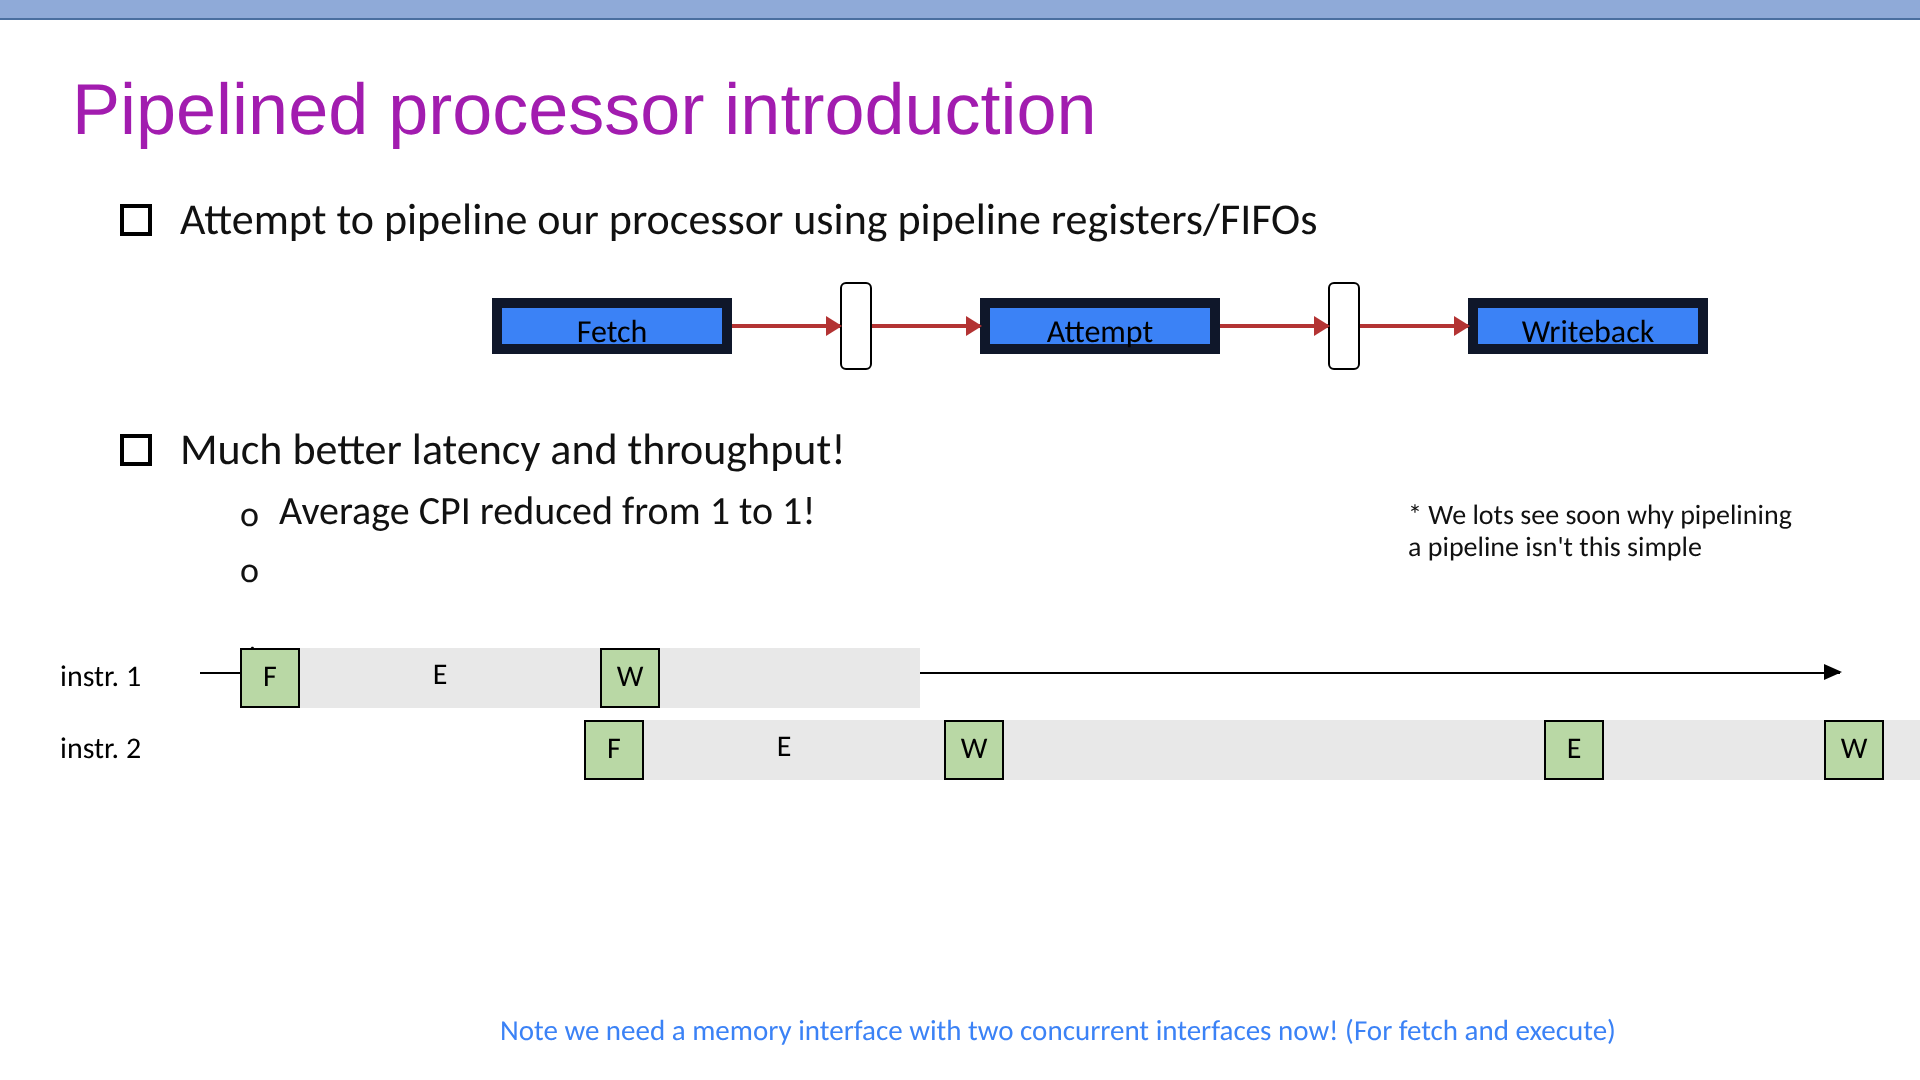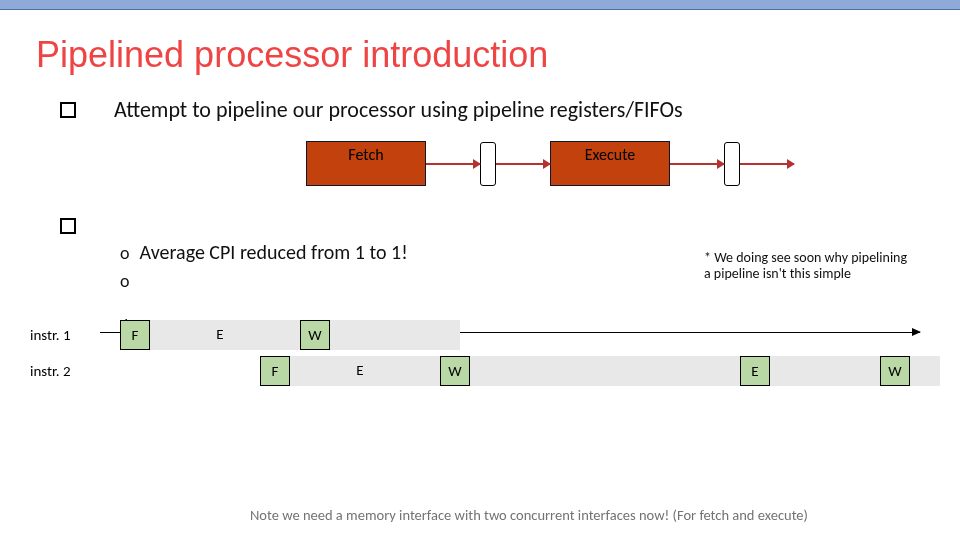--- a/index.html
+++ b/index.html
@@ -14,30 +14,29 @@
   .topbar {
     width: 100%;
     height: 10px;
     background: #8faad8;
     border-bottom: 1px solid #4a6fa0;
   }
   .title {
     font-size: 36px;
     font-weight: 400;
     padding: 24px 36px 12px 36px;
-    color: #ef4444;
+    color: #a21caf;
     font-family: Arial, sans-serif;
   }
   .bullet-row {
     display: flex;
     align-items: flex-start;
     padding: 8px 60px 4px 60px;
     font-size: 22px;
     color: #111;
-    gap: 24px;
   }
   .bullet-sq {
     width: 16px;
     height: 16px;
     border: 2px solid #000;
     margin-right: 14px;
     margin-top: 6px;
     flex-shrink: 0;
   }
   .sub-row {
@@ -66,23 +65,23 @@
   .pipe-row {
     display: flex;
     align-items: center;
     justify-content: center;
     gap: 0;
     margin: 14px 0 18px 0;
     padding-left: 140px;
   }
   .stage {
     width: 120px;
-    height: 45px;
-    background: #c2410c;
-    border: 1px solid #0f172a;
+    height: 28px;
+    background: #3b82f6;
+    border: 5px solid #0f172a;
     text-align: center;
     font-size: 16px;
     line-height: 26px;
   }
   .reg {
     width: 16px;
     height: 44px;
     background: #fff;
     border: 1px solid #000;
     border-radius: 3px;
@@ -161,53 +160,55 @@
     width: 30px;
   }
   .widebar {
     background: #e8e8e8;
   }
   .noteblock {
     position: absolute;
     left: 250px;
     bottom: 16px;
     font-size: 14.5px;
-    color: #737373;
+    color: #3b82f6;
     line-height: 1.2;
   }
 </style>
 </head>
 <body>
 
 <div class="topbar"></div>
 
 <div class="title">Pipelined processor introduction</div>
 
 <div class="bullet-row">
   <div class="bullet-sq"></div>
   <div>Attempt to pipeline our processor using pipeline registers/FIFOs</div>
 </div>
 
 <div class="pipe-row">
   <div class="stage">Fetch</div>
   <div class="arrow-line"></div>
   <div class="reg"></div>
   <div class="arrow-line"></div>
-  <div class="stage">Execute</div>
+  <div class="stage">Attempt</div>
   <div class="arrow-line"></div>
   <div class="reg"></div>
   <div class="arrow-line"></div>
+  <div class="stage">Writeback</div>
 </div>
 
 <div class="bullet-row">
   <div class="bullet-sq"></div>
+  <div>Much better latency and throughput!</div>
 </div>
 
 <div class="sidenote">
-  <div>* We doing see soon why pipelining</div>
+  <div>* We lots see soon why pipelining</div>
   <div>a pipeline isn't this simple</div>
 </div>
 
 <div class="sub-row">
   <div class="circ">o</div>
   <div>Average CPI reduced from 1 to 1!</div>
 </div>
 <div class="sub-row">
   <div class="circ">o</div>
 </div>
@@ -219,21 +220,21 @@
   <div class="instr-row">
     <div class="instr-label">instr. 1</div>
     <div class="gantt">
       <div class="seg widebar" style="left:0; width:340px;"></div>
       <div class="seg boxcell" style="left:0;">F</div>
       <div class="seg" style="left:30px; width:140px; text-align:center;">E</div>
       <div class="seg boxcell" style="left:180px;">W</div>
     </div>
   </div>
 
-  <div class="instr-row" style="margin-top:6px;">
+  <div class="instr-row" style="margin-top:6px;gap:32px;">
     <div class="instr-label">instr. 2</div>
     <div class="gantt">
       <div class="seg widebar" style="left:140px; width:680px;"></div>
       <div class="seg boxcell" style="left:140px;">F</div>
       <div class="seg" style="left:170px; width:140px; text-align:center;">E</div>
       <div class="seg boxcell" style="left:320px;">W</div>
       <div class="seg boxcell" style="left:620px;">E</div>
       <div class="seg boxcell" style="left:760px;">W</div>
     </div>
   </div>

